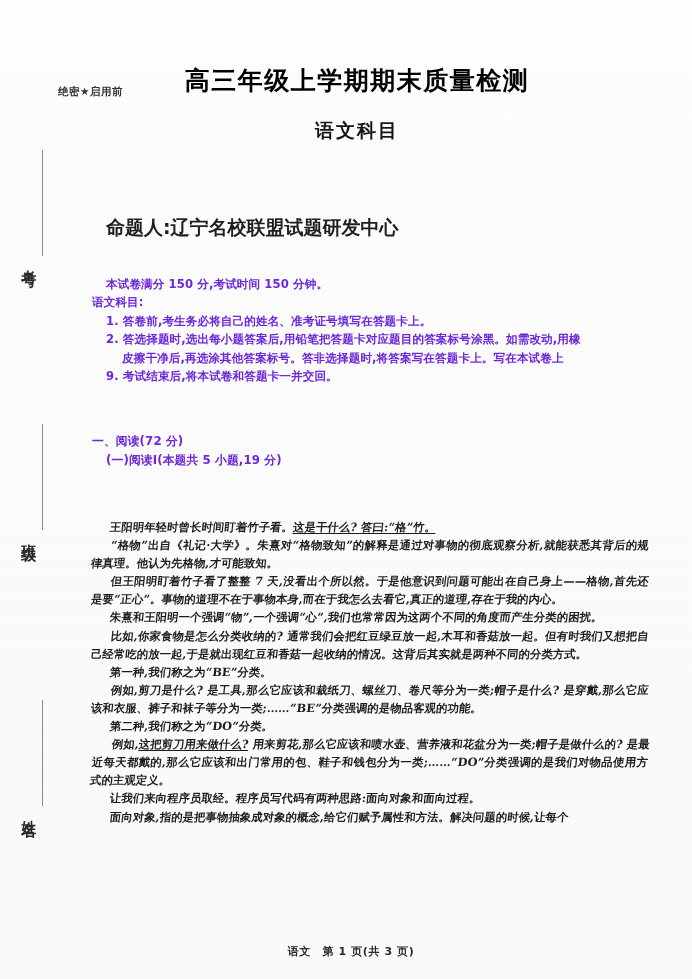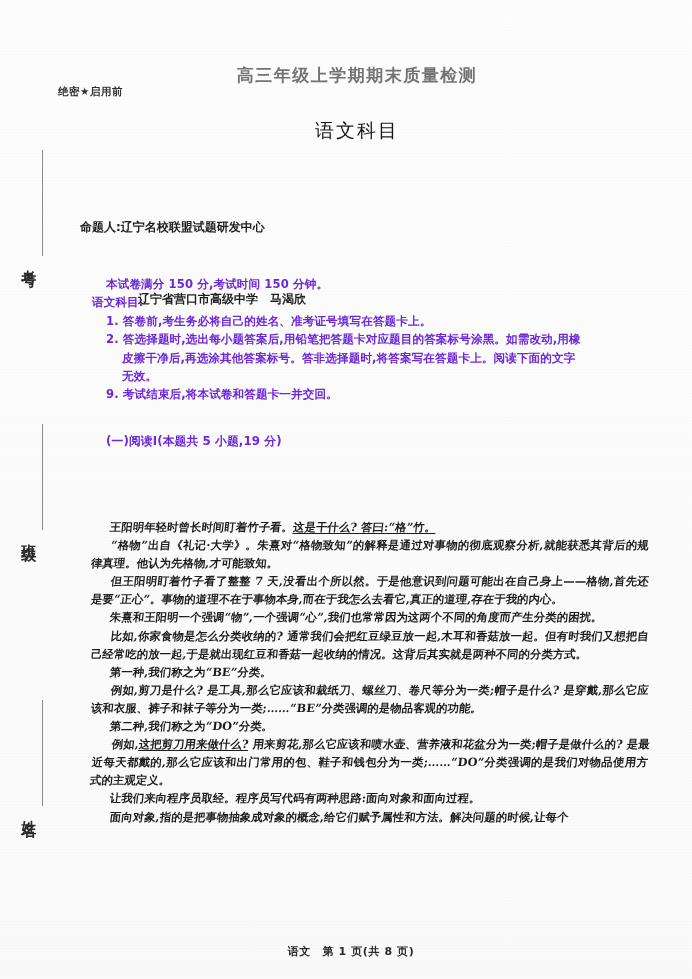--- a/index.html
+++ b/index.html
@@ -84,48 +84,48 @@
   .doc-title {
     position: absolute;
     left: 0;
     top: 64px;
     width: 692px;
     padding-left: 22px;
     box-sizing: border-box;
     text-align: center;
     font-family: Liberation Serif, serif;
     font-weight: bold;
-    font-size: 17px;
+    font-size: 25px;
     letter-spacing: 1.5px;
-    color: #737373;
+    color: #000000;
   }
   .doc-subtitle {
     position: absolute;
     left: 0;
     top: 118px;
     width: 692px;
     padding-left: 22px;
     box-sizing: border-box;
     text-align: center;
     font-family: "DejaVu Sans", "Liberation Sans", sans-serif;
-    font-weight: normal;
+    font-weight: bold;
     font-size: 19px;
     letter-spacing: 2px;
     color: #151515;
   }
 
   
   .credits {
     position: absolute;
-    left: 80px;
+    left: 106px;
     top: 167px;
     width: 560px;
     font-family: "DejaVu Sans", "Liberation Sans", sans-serif;
     font-weight: bold;
-    font-size: 12px;
+    font-size: 19px;
     line-height: 24px;
     color: #1e1e1e;
     white-space: pre;
   }
   .credits div { white-space: pre; }
   .credit-indent { padding-left: 58px; }
 
   
   .body-block {
     position: absolute;
@@ -204,46 +204,45 @@
     <div class="margin-label">姓名</div>
   </div>
 </div>
 
 <div class="secrecy">绝密★启用前</div>
 <div class="doc-title">高三年级上学期期末质量检测</div>
 <div class="doc-subtitle">语文科目</div>
 
 <div class="credits">
   <div>命题人:辽宁名校联盟试题研发中心</div>
-  <div class="credit-indent">辽宁省营口市高级中学　马渴欣</div>
 </div>
 
 <div class="body-block meta">
   <div class="line ind2">本试卷满分 150 分,考试时间 150 分钟。</div>
   <div class="line">语文科目:</div>
   <div class="line note-item">1. 答卷前,考生务必将自己的姓名、准考证号填写在答题卡上。</div>
   <div class="line note-item">2. 答选择题时,选出每小题答案后,用铅笔把答题卡对应题目的答案标号涂黑。如需改动,用橡</div>
-  <div class="line note-cont">皮擦干净后,再选涂其他答案标号。答非选择题时,将答案写在答题卡上。阅读下面的文字</div>
-  <div class="line note-cont">无效。</div>
+  <div class="line note-cont">皮擦干净后,再选涂其他答案标号。答非选择题时,将答案写在答题卡上。写在本试卷上</div>
   <div class="line note-item">9. 考试结束后,将本试卷和答题卡一并交回。</div>
 </div>
 
 <div class="body-block section">
+  <div class="line">一、阅读(72 分)</div>
   <div class="line ind2">(一)阅读Ⅰ(本题共 5 小题,19 分)</div>
 </div>
 
 <div class="passage" id="passage-host">
     <p><span>王阳明年轻时曾长时间盯着竹子看。</span><span class="u">这是干什么? 答曰:“格”竹。</span></p>
     <p><span>“格物”出自《礼记·大学》。朱熹对“格物致知”的解释是通过对事物的彻底观察分析,就能获悉其背后的规律真理。他认为先格物,才可能致知。</span></p>
     <p><span>但王阳明盯着竹子看了整整 7 天,没看出个所以然。于是他意识到问题可能出在自己身上——格物,首先还是要“正心”。事物的道理不在于事物本身,而在于我怎么去看它,真正的道理,存在于我的内心。</span></p>
     <p><span>朱熹和王阳明一个强调“物”,一个强调“心”,我们也常常因为这两个不同的角度而产生分类的困扰。</span></p>
     <p><span>比如,你家食物是怎么分类收纳的? 通常我们会把红豆绿豆放一起,木耳和香菇放一起。但有时我们又想把自己经常吃的放一起,于是就出现红豆和香菇一起收纳的情况。这背后其实就是两种不同的分类方式。</span></p>
     <p><span>第一种,我们称之为“BE”分类。</span></p>
     <p><span>例如,剪刀是什么? 是工具,那么它应该和裁纸刀、螺丝刀、卷尺等分为一类;帽子是什么? 是穿戴,那么它应该和衣服、裤子和袜子等分为一类;……“BE”分类强调的是物品客观的功能。</span></p>
     <p><span>第二种,我们称之为“DO”分类。</span></p>
     <p><span>例如,</span><span class="u">这把剪刀用来做什么?</span><span> 用来剪花,那么它应该和喷水壶、营养液和花盆分为一类;帽子是做什么的? 是最近每天都戴的,那么它应该和出门常用的包、鞋子和钱包分为一类;……“DO”分类强调的是我们对物品使用方式的主观定义。</span></p>
     <p><span>让我们来向程序员取经。程序员写代码有两种思路:面向对象和面向过程。</span></p>
     <p><span>面向对象,指的是把事物抽象成对象的概念,给它们赋予属性和方法。解决问题的时候,让每个</span></p>
   </div>
 
-<div class="footer">语文　第 1 页(共 8 页)</div>
+<div class="footer">语文　第 1 页(共 3 页)</div>
 
 <div class="scan-noise"></div>
 
 </body></html>

